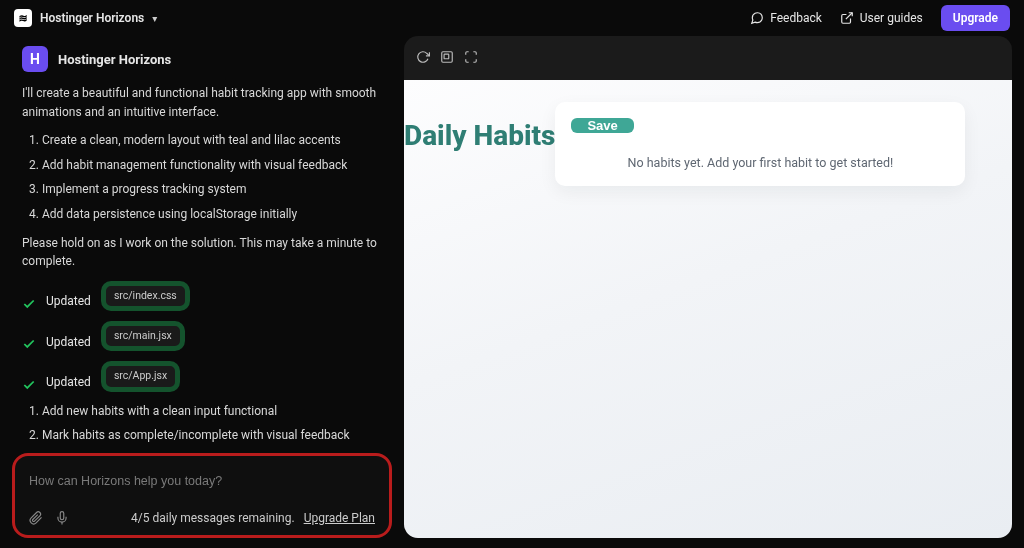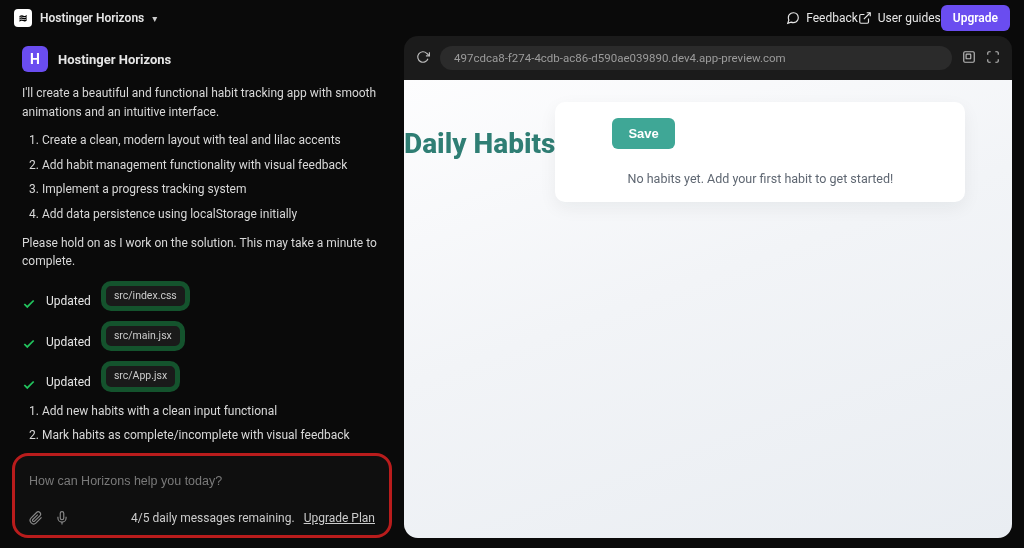--- a/index.html
+++ b/index.html
@@ -22,21 +22,21 @@
 }
 .topbar-left { display: flex; align-items: center; gap: 8px; }
 .logo-sm {
   width: 18px; height: 18px; border-radius: 4px;
   background: #fff; color:#000;
   display:flex; align-items:center; justify-content:center;
   font-size:11px; font-weight:700;
 }
 .topbar-title { font-size: 12px; font-weight: 600; }
 .chev-down { font-size: 10px; color:#ccc; }
-.topbar-right { display: flex; align-items: center; }
+.topbar-right { display: flex; align-items: center; gap: 18px; }
 .tb-link { display:flex; align-items:center; gap:6px; font-size:12px; color:#e6e6e6; cursor:pointer; }
 .tb-link svg { width:14px; height:14px; }
 .deploy-btn {
   background:#6a4df0; color:#fff; font-size:12px; font-weight:600;
   padding:6px 12px; border-radius:6px; cursor:pointer;
 }
 .main {
   flex:1; display:flex; gap:12px; padding: 0 12px 10px 12px;
   min-height:0;
 }
@@ -117,21 +117,21 @@
   padding:16px;
 }
 .card-row { display:flex; gap:10px; }
 .habit-input {
   flex:1; border:1px solid #e3e6ea; border-radius:6px; padding:9px 12px;
   font-size:13px; color:#333; outline:none;
 }
 .habit-input::placeholder { color:#9aa0a8; }
 .save-btn {
   background:#3fa796; color:#fff; border:none; border-radius:6px;
-  padding:8px 16px; font-size:13px; font-weight:600; cursor:pointer;margin-left:41px;
+  padding:0 16px; font-size:13px; font-weight:600; cursor:pointer;
 }
 .empty-msg { text-align:center; font-size:12.5px; color:#5f6772; margin-top:22px; }
 </style>
 </head>
 <body>
 
 <div class="topbar">
   <div class="topbar-left">
     <div class="logo-sm">≋</div>
     <span class="topbar-title">Hostinger Horizons</span>
@@ -231,23 +231,20 @@
   </div>
 
   <div class="right">
     <div class="browser-bar">
       <span class="reload">
         <svg viewBox="0 0 24 24" fill="none" stroke="currentColor" stroke-width="2">
             <polyline points="23 4 23 10 17 10"></polyline>
             <path d="M20.49 15a9 9 0 1 1-2.12-9.36L23 10"></path>
           </svg>
       </span>
-      <div class="urlbar">
-        <span>497cdca8-f274-4cdb-ac86-d590ae039890.dev4.app-preview.com</span>
-      </div>
       <span class="r-icon">
         <svg viewBox="0 0 24 24" fill="none" stroke="currentColor" stroke-width="2">
             <rect x="3" y="3" width="18" height="18" rx="2"></rect>
             <rect x="7" y="7" width="8" height="8" rx="1"></rect>
           </svg>
       </span>
       <span class="r-icon">
         <svg viewBox="0 0 24 24" fill="none" stroke="currentColor" stroke-width="2">
             <path d="M8 3H5a2 2 0 0 0-2 2v3"></path>
             <path d="M21 8V5a2 2 0 0 0-2-2h-3"></path>

